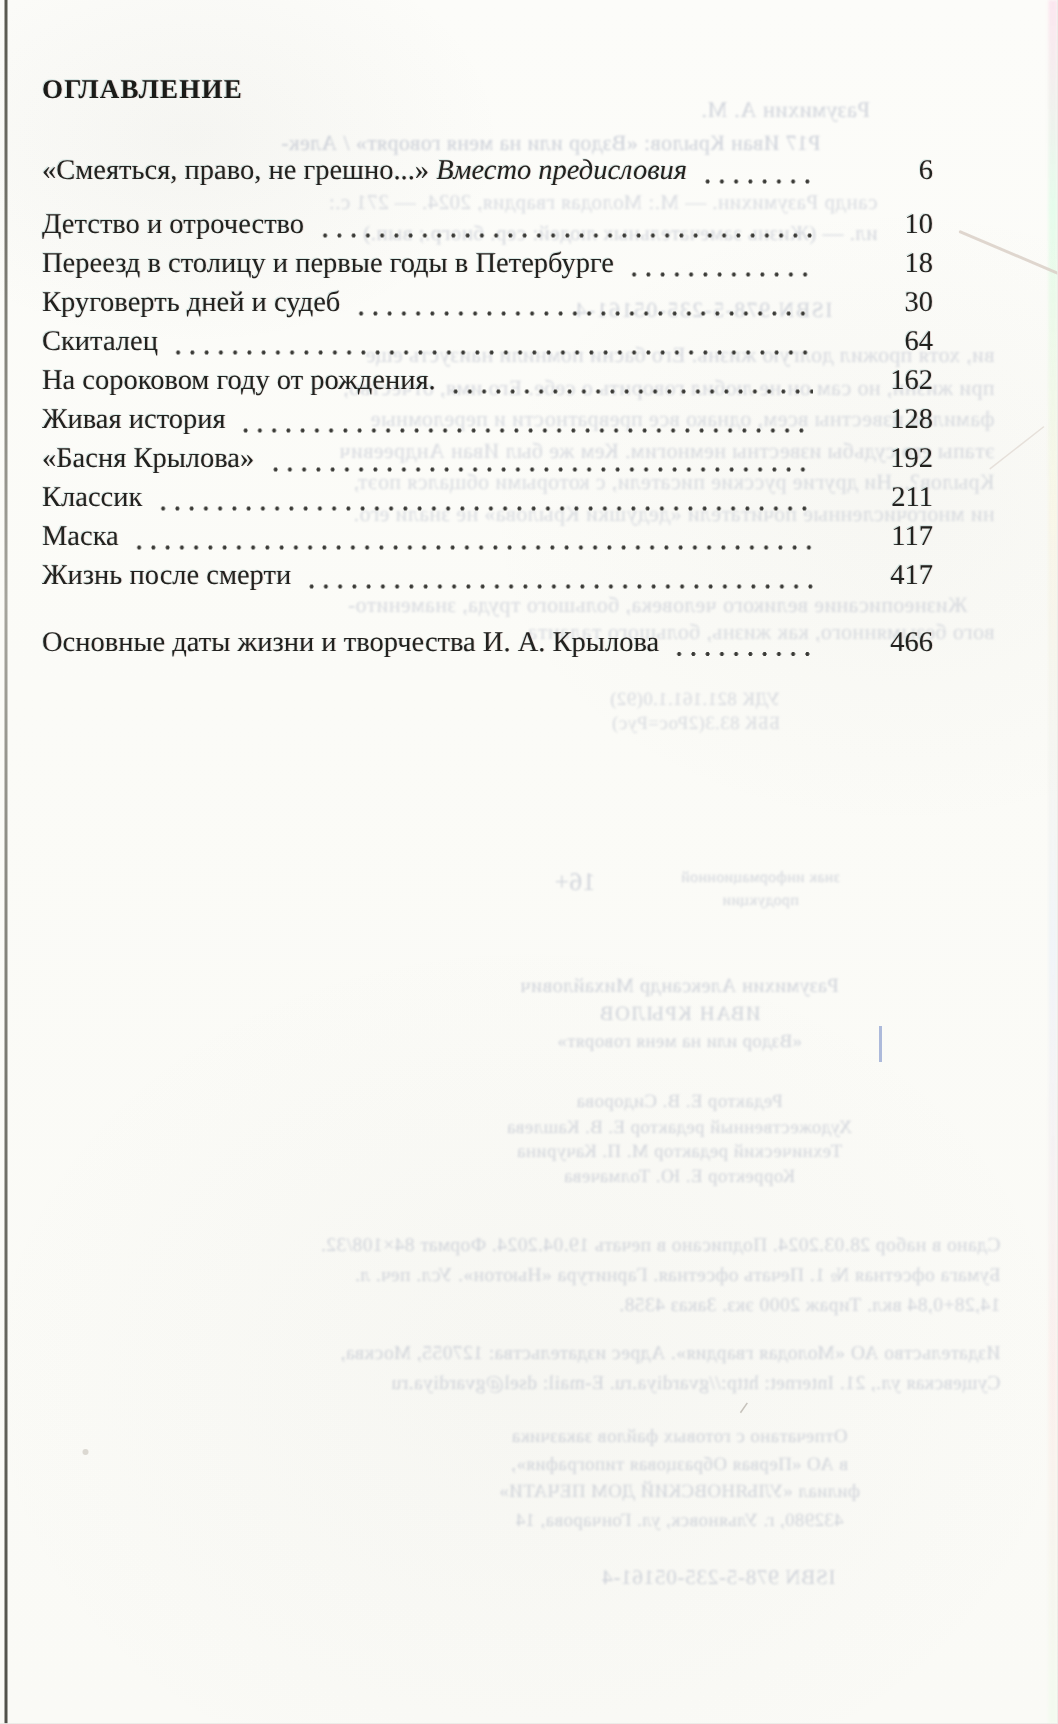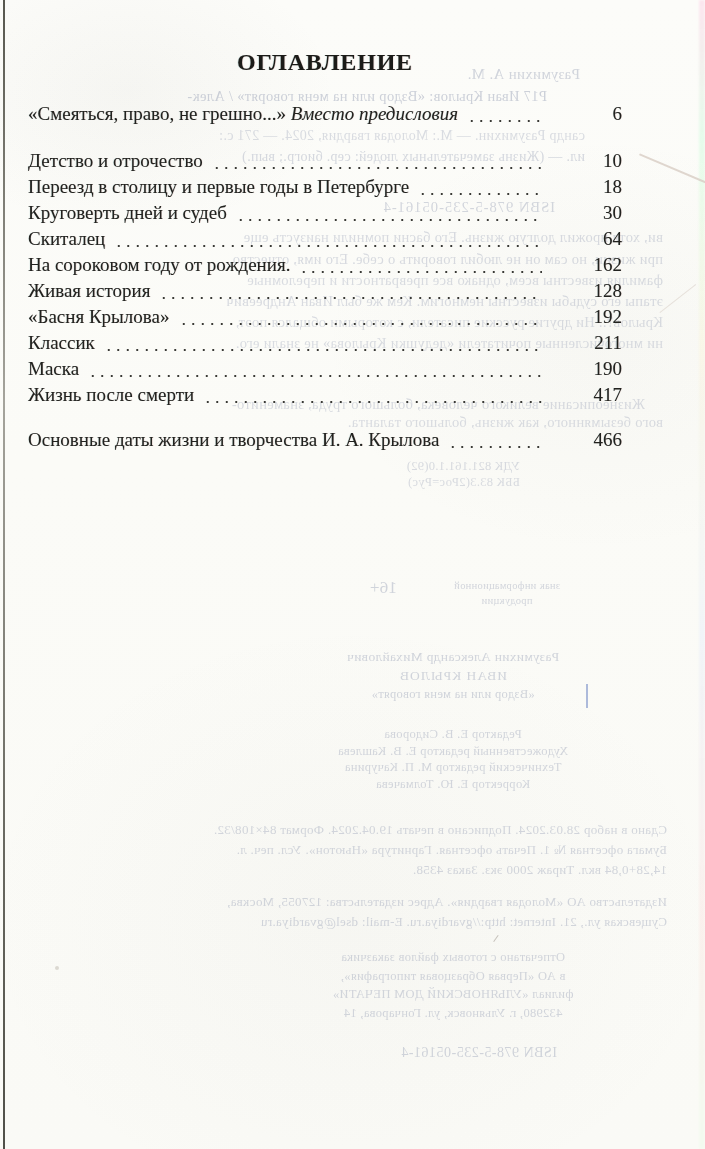--- a/index.html
+++ b/index.html
@@ -25,35 +25,35 @@
     background:linear-gradient(180deg,rgba(255,140,200,.35) 0%,rgba(120,255,170,.3) 12%,rgba(255,230,140,.22) 30%,rgba(170,200,255,.22) 55%,rgba(255,180,180,.25) 80%,rgba(200,255,200,.25) 100%);}
 
   
   .bleed{position:absolute;inset:0;transform:scaleX(-1);color:#a6adbf;filter:blur(0.55px);z-index:1;}
   .bleed .bl{position:absolute;line-height:1.35;letter-spacing:.3px;white-space:nowrap;}
   .bleed .bc{text-align:center;white-space:normal;}
 
   
   .toc-layer{position:absolute;inset:0;z-index:2;color:#22221f;}
   .page-title{
-    position:absolute;top:49px;left:28px;width:594px;text-align:center;
-    font-size:24px;font-weight:bold;letter-spacing:.8px;color:#1b1b18;
+    position:absolute;top:49px;left:28px;width:594px;
+    font-size:18px;font-weight:bold;letter-spacing:.8px;color:#1b1b18;
     text-shadow:.7px .2px 0 rgba(150,40,40,.16), -.7px -.2px 0 rgba(0,115,115,.16);
   }
   .toc{position:absolute;top:103px;left:28px;width:594px;font-size:19px;}
   .row{display:flex;align-items:baseline;height:26px;
     text-shadow:.6px .2px 0 rgba(150,40,40,.14), -.6px -.2px 0 rgba(0,110,110,.14);}
   .row .t{white-space:nowrap;}
   .row .it{font-style:italic;}
   .row .leader{position:relative;flex:1 1 auto;align-self:stretch;}
   .row .leader::after{content:"";position:absolute;left:9px;right:4px;bottom:6px;height:4px;
     background-image:radial-gradient(circle,#3a3a36 1.15px,rgba(0,0,0,0) 1.5px);
     background-size:9.5px 4px;background-repeat:repeat-x;background-position:0 50%;}
   .row .num{width:76px;text-align:right;white-space:nowrap;}
-  .gap-a{margin-top:21px;}
+  .gap-a{margin-top:10px;}
   .gap-b{margin-top:14px;}
   .gap-c{margin-top:19px;}
 
   
   .art{position:absolute;z-index:3;pointer-events:none;}
   .scratch1{left:636px;top:170px;width:86px;height:1.6px;background:#d9cfc7;transform:rotate(23deg);opacity:.85;border-radius:2px;}
   .scratch2{left:655px;top:298px;width:46px;height:1.4px;background:#ded6cf;transform:rotate(-38deg);opacity:.7;border-radius:2px;}
   .bluetick{left:586px;top:684px;width:1.6px;height:24px;background:#7a90c8;opacity:.6;}
   .speck1{left:492px;top:938px;width:8px;height:1.2px;background:#b9b4ad;transform:rotate(-55deg);opacity:.8;}
   .speck2{left:55px;top:966px;width:4px;height:4px;border-radius:50%;background:#cfcac2;opacity:.7;}
@@ -169,21 +169,21 @@
         <span class="num">192</span>
       </div>
       <div class="row">
         <span class="t"><span>Классик</span><em class="it"></em></span>
         <span class="leader"></span>
         <span class="num">211</span>
       </div>
       <div class="row">
         <span class="t"><span>Маска</span><em class="it"></em></span>
         <span class="leader"></span>
-        <span class="num">190</span>
+        <span class="num">117</span>
       </div>
       <div class="row">
         <span class="t"><span>Жизнь после смерти</span><em class="it"></em></span>
         <span class="leader"></span>
         <span class="num">417</span>
       </div>
 
 
       <div class="row gap-c">
         <span class="t"><span>Основные даты жизни и творчества И. А. Крылова</span><em class="it"></em></span>

